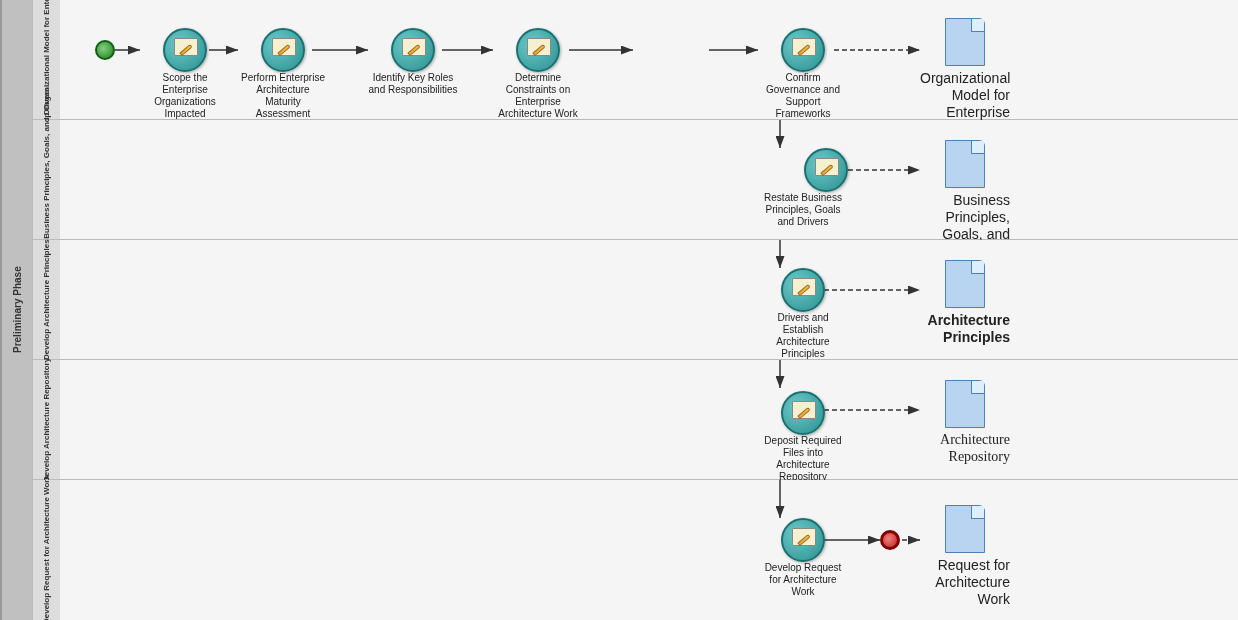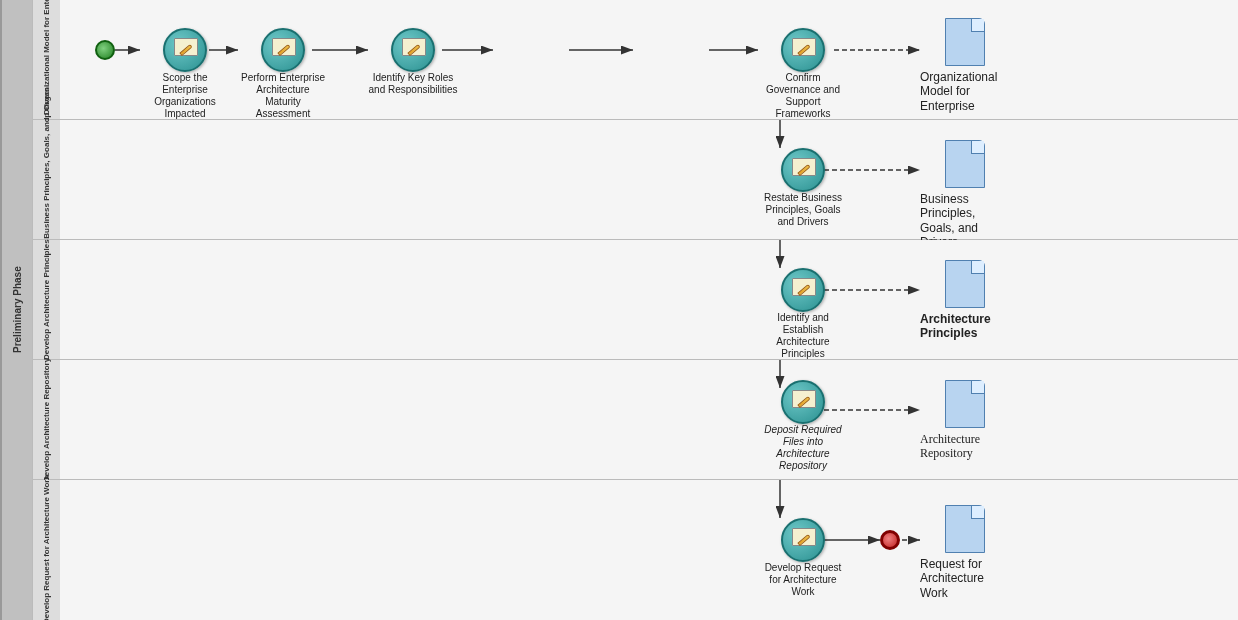--- a/index.html
+++ b/index.html
@@ -132,23 +132,23 @@
       top: 0;
       right: 0;
       width: 12px;
       height: 12px;
       background: #ddeeff;
       border-left: 1px solid #5080b0;
       border-bottom: 1px solid #5080b0;
     }
 
     .doc-label {
-      font-size: 12px;
+      font-size: 14px;
       color: #222;
-      text-align: left;
+      text-align: right;
       margin-top: 4px;
       max-width: 90px;
       line-height: 1.2;
     }
 
     
     .start-event {
       position: absolute;
       width: 20px;
       height: 20px;
@@ -264,20 +264,26 @@
           <div class="task-label">Perform Enterprise Architecture Maturity Assessment</div>
         </div>
 
         <div class="task-node" style="left:308px; top:28px;">
           <div class="task-circle">
             <div class="pencil"></div>
           </div>
           <div class="task-label">Identify Key Roles and Responsibilities</div>
         </div>
 
+        <div class="task-node" style="left:433px; top:28px;">
+          <div class="task-circle">
+            <div class="pencil"></div>
+          </div>
+          <div class="task-label">Determine Constraints on Enterprise Architecture Work</div>
+        </div>
 
 
         <div class="task-node" style="left:698px; top:28px;">
           <div class="task-circle">
             <div class="pencil"></div>
           </div>
           <div class="task-label">Confirm Governance and Support Frameworks</div>
         </div>
 
         <div class="doc-node" style="left:860px; top:18px;">
@@ -290,21 +296,21 @@
     <div class="swim-lane lane2">
       <div class="lane-label">Develop Business Principles, Goals, and Drivers</div>
       <div class="lane-content">
         <svg class="arrows-svg">
 
           <line x1="720" y1="0" x2="720" y2="28" stroke="#333" stroke-width="1.5" marker-end="url(#arrowhead)"></line>
 
           <line x1="764" y1="50" x2="860" y2="50" stroke="#333" stroke-width="1.5" stroke-dasharray="5,3" marker-end="url(#arrowhead)"></line>
         </svg>
 
-        <div class="task-node" style="left:698px; top:28px;">
+        <div class="task-node" style="left:698px; top:28px;align-items:flex-end;">
           <div class="task-circle">
             <div class="pencil"></div>
           </div>
           <div class="task-label">Restate Business Principles, Goals and Drivers</div>
         </div>
 
         <div class="doc-node" style="left:860px; top:20px;">
           <div class="doc-shape"></div>
           <div class="doc-label">Business Principles, Goals, and Drivers</div>
         </div>
@@ -318,41 +324,41 @@
 
           <line x1="720" y1="0" x2="720" y2="28" stroke="#333" stroke-width="1.5" marker-end="url(#arrowhead)"></line>
 
           <line x1="764" y1="50" x2="860" y2="50" stroke="#333" stroke-width="1.5" stroke-dasharray="5,3" marker-end="url(#arrowhead)"></line>
         </svg>
 
         <div class="task-node" style="left:698px; top:28px;">
           <div class="task-circle">
             <div class="pencil"></div>
           </div>
-          <div class="task-label">Identify and Establish Architecture Principles</div>
+          <div class="task-label">Drivers and Establish Architecture Principles</div>
         </div>
 
         <div class="doc-node" style="left:860px; top:20px;font-weight:bold;">
           <div class="doc-shape"></div>
           <div class="doc-label">Architecture Principles</div>
         </div>
       </div>
     </div>
 
     <div class="swim-lane lane4">
       <div class="lane-label">Develop Architecture Repository</div>
       <div class="lane-content">
         <svg class="arrows-svg">
 
           <line x1="720" y1="0" x2="720" y2="28" stroke="#333" stroke-width="1.5" marker-end="url(#arrowhead)"></line>
 
           <line x1="764" y1="50" x2="860" y2="50" stroke="#333" stroke-width="1.5" stroke-dasharray="5,3" marker-end="url(#arrowhead)"></line>
         </svg>
 
-        <div class="task-node" style="left:698px; top:20px;font-style:italic;">
+        <div class="task-node" style="left:698px; top:31px;">
           <div class="task-circle">
             <div class="pencil"></div>
           </div>
           <div class="task-label">Deposit Required Files into Architecture Repository</div>
         </div>
 
         <div class="doc-node" style="left:860px; top:20px;font-family:Liberation Serif, serif;">
           <div class="doc-shape"></div>
           <div class="doc-label">Architecture Repository</div>
         </div>

